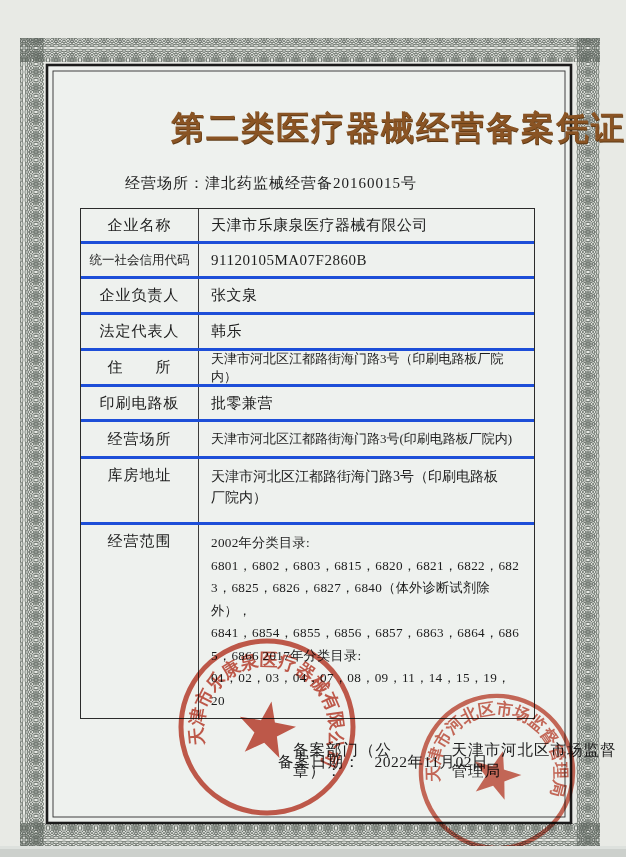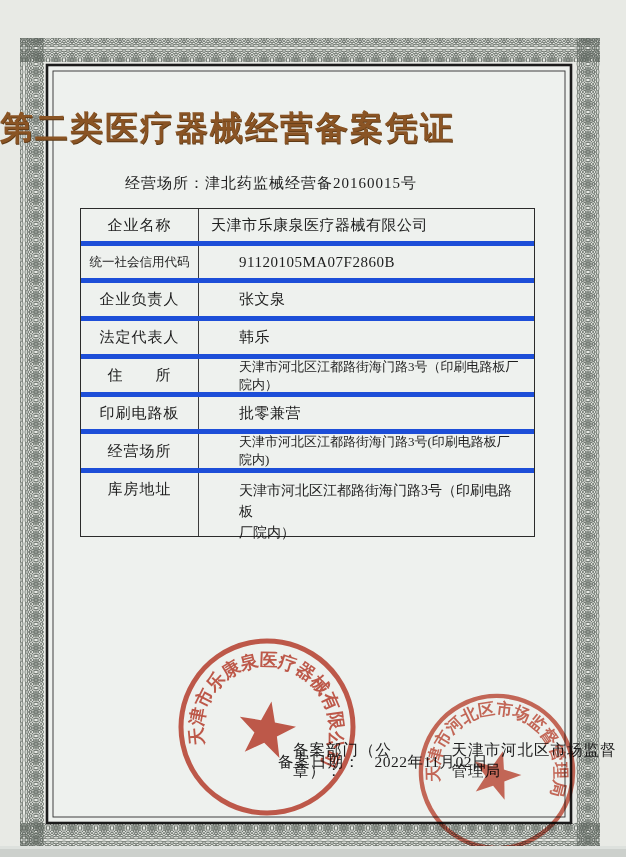--- a/index.html
+++ b/index.html
@@ -5,32 +5,32 @@
   html,body{margin:0;padding:0;background:#d8dad6;}
   .page{
     position:relative;width:626px;height:857px;overflow:hidden;
     background:#e8eae5;
     font-family:"Liberation Serif", serif;
     color:#1c1c1c;
   }
   .border-svg{position:absolute;left:0;top:0;}
   .title{
     position:absolute;left:0;top:106px;width:626px;
-    text-align:left;font-size:33px;font-weight:bold;letter-spacing:2px;
+    text-align:right;font-size:33px;font-weight:bold;letter-spacing:2px;
     color:#8a5424;text-shadow:0.5px 0.5px 0 #5e3a16;
   }
   .reg-no{
     position:absolute;left:125px;top:174px;font-size:15px;letter-spacing:1px;
   }
   .cert-table{
     position:absolute;left:80px;top:208px;width:453px;
     border:1.4px solid #2b2b2b;background:transparent;
   }
   .trow{display:flex;}
-  .trow + .trow{border-top:5px solid #1d4ed8;gap:28px;}
+  .trow + .trow{border-top:3px solid #1d4ed8;}
   .tlabel{
     width:117px;flex:0 0 117px;border-right:1px solid #3c3c3c;
     display:flex;align-items:center;justify-content:center;
     font-size:15px;letter-spacing:1px;
   }
   .tlabel.small{font-size:12.5px;letter-spacing:0;}
   .tvalue{
     flex:1;display:flex;align-items:center;
     padding:0 12px;font-size:15px;letter-spacing:0.5px;
   }
@@ -141,20 +141,30 @@
     </div>
     <div class="trow" style="height:34px">
       <div class="tlabel">经营场所</div>
       <div class="tvalue fs13">天津市河北区江都路街海门路3号(印刷电路板厂院内)</div>
     </div>
     <div class="trow top-align" style="height:63px">
       <div class="tlabel">库房地址</div>
       <div class="tvalue fs14" style="white-space:pre-line">天津市河北区江都路街海门路3号（印刷电路板
 厂院内）</div>
     </div>
+    <div class="trow top-align" style="height:193px">
+      <div class="tlabel">经营范围</div>
+      <div class="tvalue scope">2002年分类目录:
+6801，6802，6803，6815，6820，6821，6822，682
+3，6825，6826，6827，6840（体外诊断试剂除
+外），
+6841，6854，6855，6856，6857，6863，6864，686
+5，6866 2017年分类目录:
+01，02，03，04，07，08，09，11，14，15，19，20</div>
+    </div>
   </div>
 
   <div class="footer-line dept-line">
       <span>备案部门（公章）：</span>
       <span>天津市河北区市场监督管理局</span>
     </div>
 
   <div class="footer-line date-line">
       <span>备案日期：</span>
       <span class="val">2022年11月02日</span>

